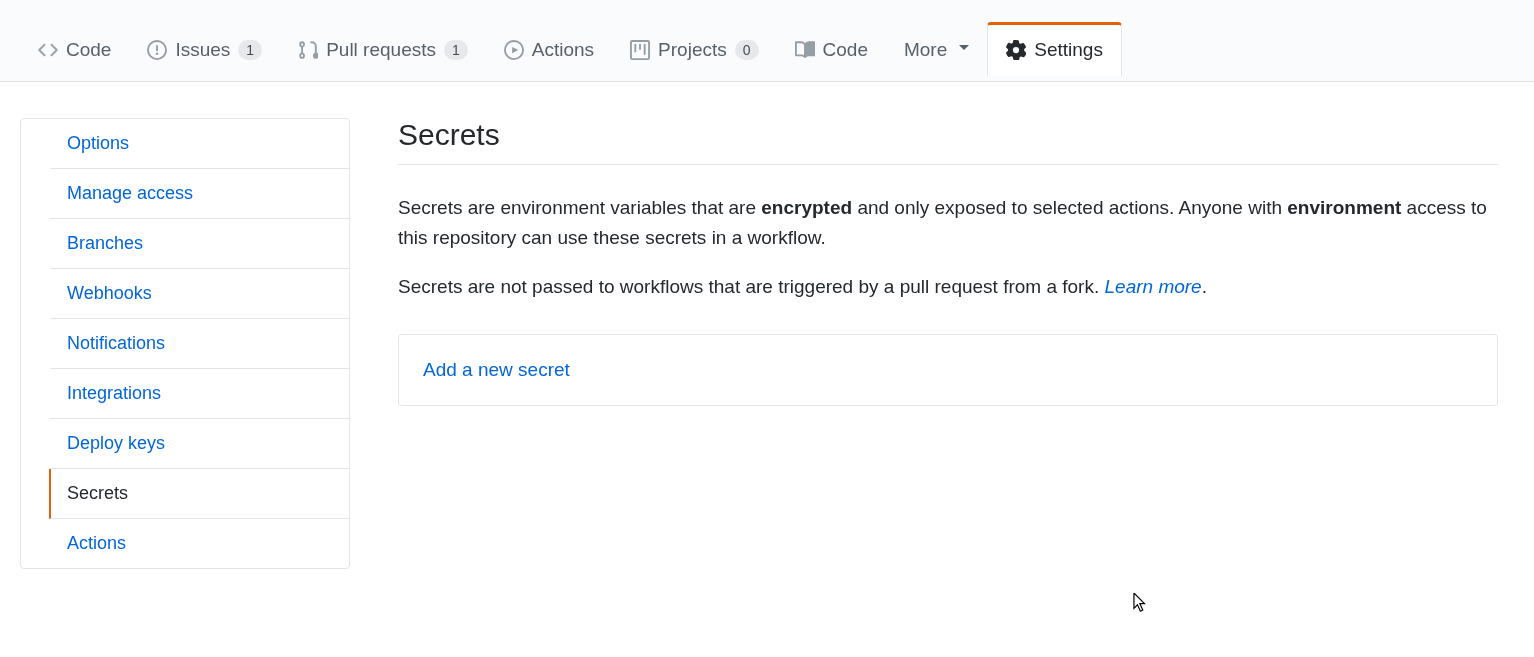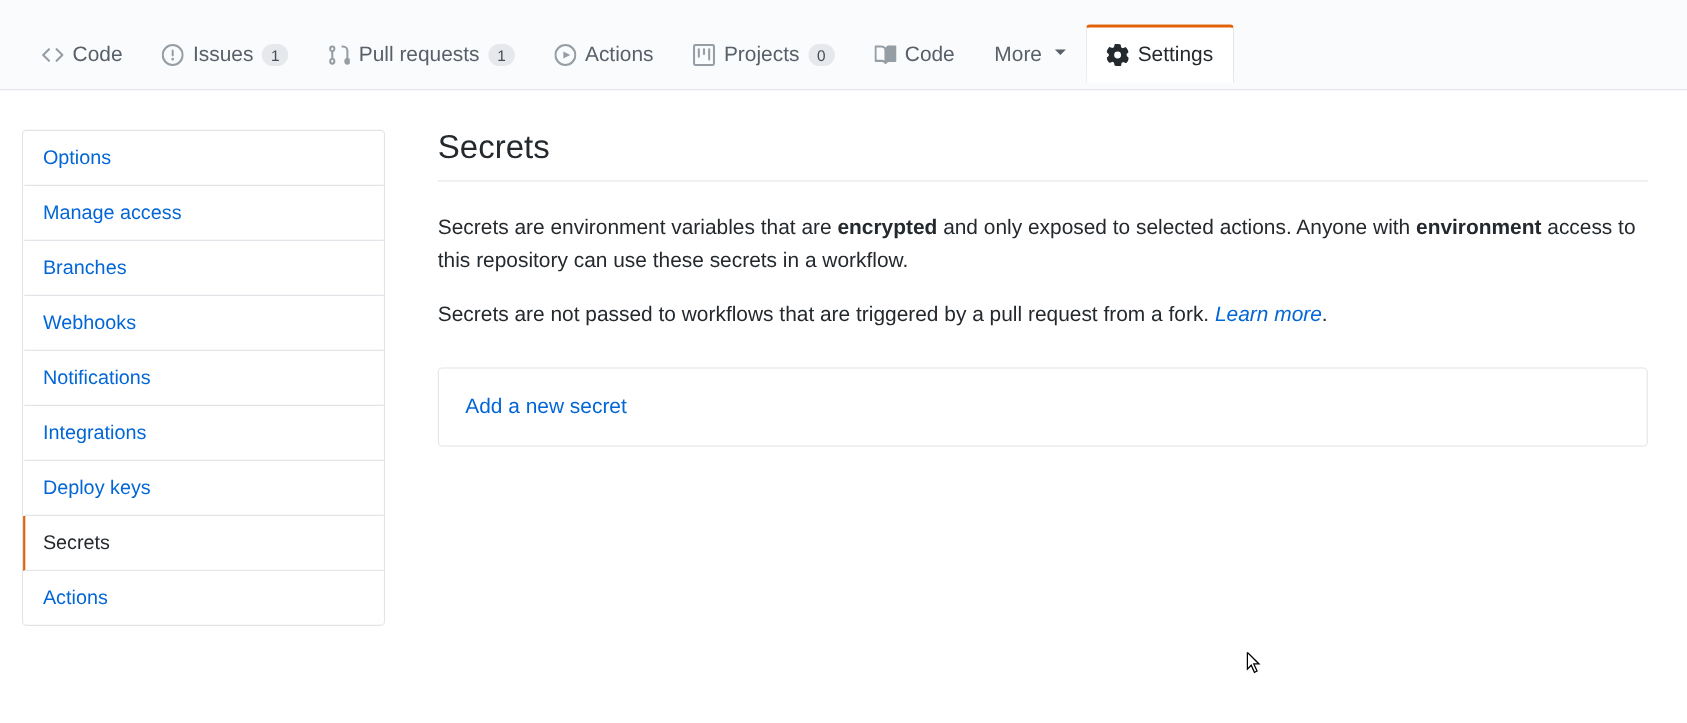--- a/index.html
+++ b/index.html
@@ -63,20 +63,21 @@
   .page-body {
     display: flex;
     padding: 36px 20px 0 20px;
     gap: 48px;
   }
   .sidebar {
     width: 330px;
     flex-shrink: 0;
     border: 1px solid #e1e4e8;
     border-radius: 4px;
+    padding-left: 28px;
   }
   .sidebar-item {
     display: block;
     padding: 14px 16px;
     font-size: 18px;
     color: #0366d6;
     border-bottom: 1px solid #e1e4e8;
     cursor: pointer;
     border-left: 2px solid transparent;
   }

